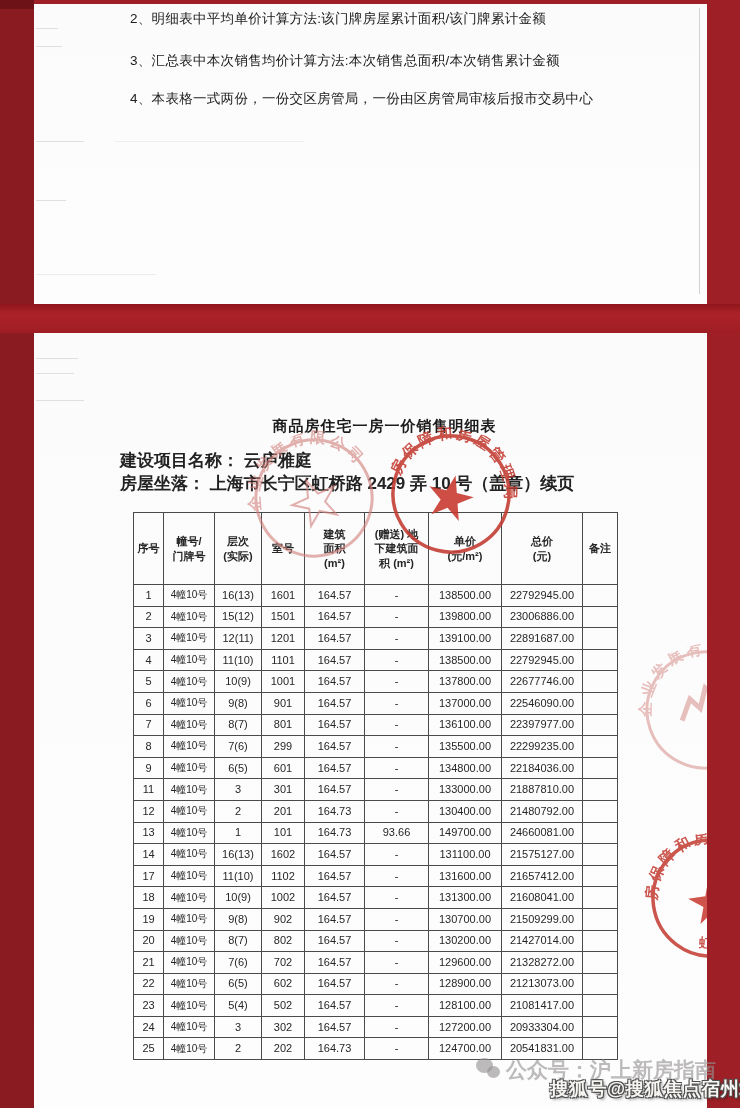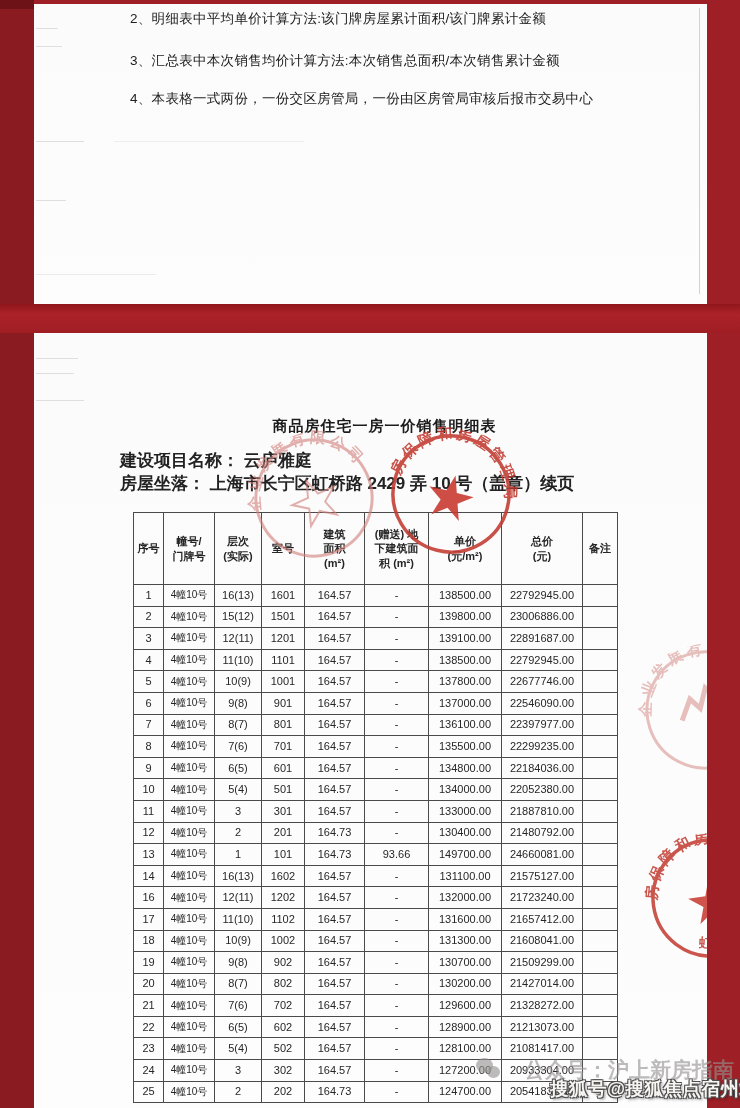--- a/index.html
+++ b/index.html
@@ -51,21 +51,21 @@
   .price-table td:nth-child(2) { font-size:10px; }
 
   .stamp { position:absolute; z-index:20; pointer-events:none; }
   #stampA { left:215px; top:100px; transform:rotate(-24deg); opacity:.62; }
   #stampB { left:352px; top:96px;  transform:rotate(14deg);  opacity:.88; }
   #stampC { left:606px; top:312px; transform:rotate(-18deg); opacity:.5; }
   #stampD { left:612px; top:500px; transform:rotate(-8deg);  opacity:.85; }
 
   .wm-wechat {
     position:absolute; left:476px; top:1056px; z-index:30;
-    display:flex; align-items:center; gap:22px;
+    display:flex; align-items:center; gap:4px;
     color:rgba(148,145,143,.62); font-size:21px; font-weight:600; white-space:nowrap;
   }
   .wc-icon { position:relative; width:26px; height:24px; flex:0 0 auto; }
   .wc-bubble-big {
     position:absolute; left:0; top:0; width:17px; height:15px; border-radius:50%;
     background:rgba(148,145,143,.62);
   }
   .wc-bubble-small {
     position:absolute; left:11px; top:8px; width:13px; height:12px; border-radius:50%;
     background:rgba(148,145,143,.62);
@@ -215,47 +215,36 @@
           <td>164.57</td>
           <td>-</td>
           <td>136100.00</td>
           <td>22397977.00</td>
           <td></td>
         </tr>
         <tr>
           <td>8</td>
           <td>4幢10号</td>
           <td>7(6)</td>
-          <td>701</td>
+          <td>299</td>
           <td>164.57</td>
           <td>-</td>
           <td>135500.00</td>
           <td>22299235.00</td>
           <td></td>
         </tr>
         <tr>
           <td>9</td>
           <td>4幢10号</td>
           <td>6(5)</td>
           <td>601</td>
           <td>164.57</td>
           <td>-</td>
           <td>134800.00</td>
           <td>22184036.00</td>
-          <td></td>
-        </tr>
-        <tr>
-          <td>10</td>
-          <td>4幢10号</td>
-          <td>5(4)</td>
-          <td>501</td>
-          <td>164.57</td>
-          <td>-</td>
-          <td>134000.00</td>
-          <td>22052380.00</td>
           <td></td>
         </tr>
         <tr>
           <td>11</td>
           <td>4幢10号</td>
           <td>3</td>
           <td>301</td>
           <td>164.57</td>
           <td>-</td>
           <td>133000.00</td>
@@ -286,31 +275,20 @@
         </tr>
         <tr>
           <td>14</td>
           <td>4幢10号</td>
           <td>16(13)</td>
           <td>1602</td>
           <td>164.57</td>
           <td>-</td>
           <td>131100.00</td>
           <td>21575127.00</td>
-          <td></td>
-        </tr>
-        <tr>
-          <td>16</td>
-          <td>4幢10号</td>
-          <td>12(11)</td>
-          <td>1202</td>
-          <td>164.57</td>
-          <td>-</td>
-          <td>132000.00</td>
-          <td>21723240.00</td>
           <td></td>
         </tr>
         <tr>
           <td>17</td>
           <td>4幢10号</td>
           <td>11(10)</td>
           <td>1102</td>
           <td>164.57</td>
           <td>-</td>
           <td>131600.00</td>

